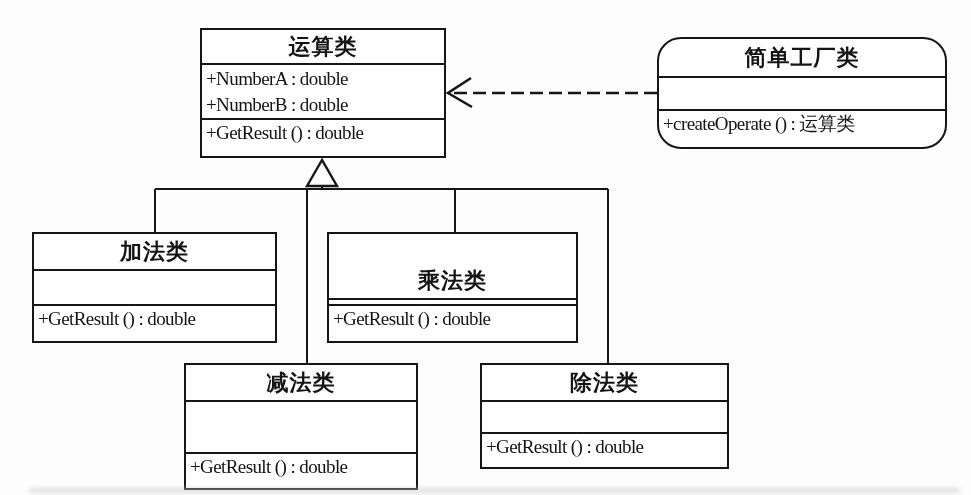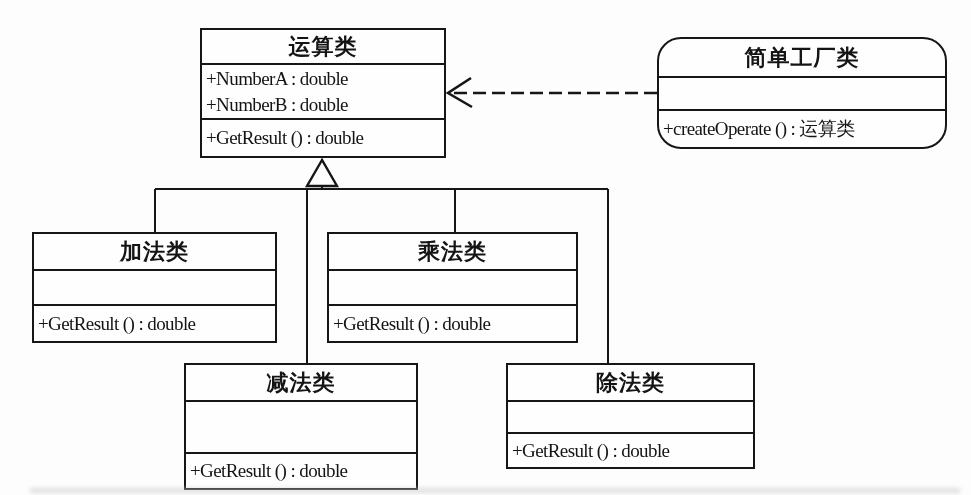--- a/index.html
+++ b/index.html
@@ -49,21 +49,20 @@
     flex: 1 1 auto;
     display: flex;
     flex-direction: column;
     justify-content: center;
   }
   .uml-methods {
     box-sizing: border-box;
     border-top: 2px solid #161616;
     display: flex;
     flex-direction: column;
-    justify-content: center;
     flex: 0 0 auto;
   }
   .member {
     font-family: Liberation Serif, serif;
     font-size: 19px;
     letter-spacing: -0.6px;
     line-height: 26px;
     color: #141414;
     padding-left: 4px;
     white-space: nowrap;
@@ -122,36 +121,36 @@
 
   <div class="uml-class" style="left:32px; top:232px; width:245px; height:111px;">
     <div class="uml-title" style="height:37px;">加法类</div>
     <div class="uml-attrs"></div>
     <div class="uml-methods" style="height:37px;">
       <div class="member">+GetResult () : double</div>
     </div>
   </div>
 
   <div class="uml-class" style="left:327px; top:232px; width:251px; height:111px;">
-    <div class="uml-title" style="height:37px;">乘法类</div>
+    <div class="uml-title" style="height:37px;margin-top:29px;">乘法类</div>
     <div class="uml-attrs"></div>
     <div class="uml-methods" style="height:37px;">
       <div class="member">+GetResult () : double</div>
     </div>
   </div>
 
   <div class="uml-class" style="left:184px; top:363px; width:234px; height:127px;">
     <div class="uml-title" style="height:37px;">减法类</div>
     <div class="uml-attrs"></div>
     <div class="uml-methods" style="height:36px;">
       <div class="member">+GetResult () : double</div>
     </div>
   </div>
 
-  <div class="uml-class" style="left:506px; top:363px; width:249px; height:106px;">
+  <div class="uml-class" style="left:480px; top:363px; width:249px; height:106px;">
     <div class="uml-title" style="height:37px;">除法类</div>
     <div class="uml-attrs"></div>
     <div class="uml-methods" style="height:35px;">
       <div class="member">+GetResult () : double</div>
     </div>
   </div>
 
   <div class="scan-shadow"></div>
 </div>
 

